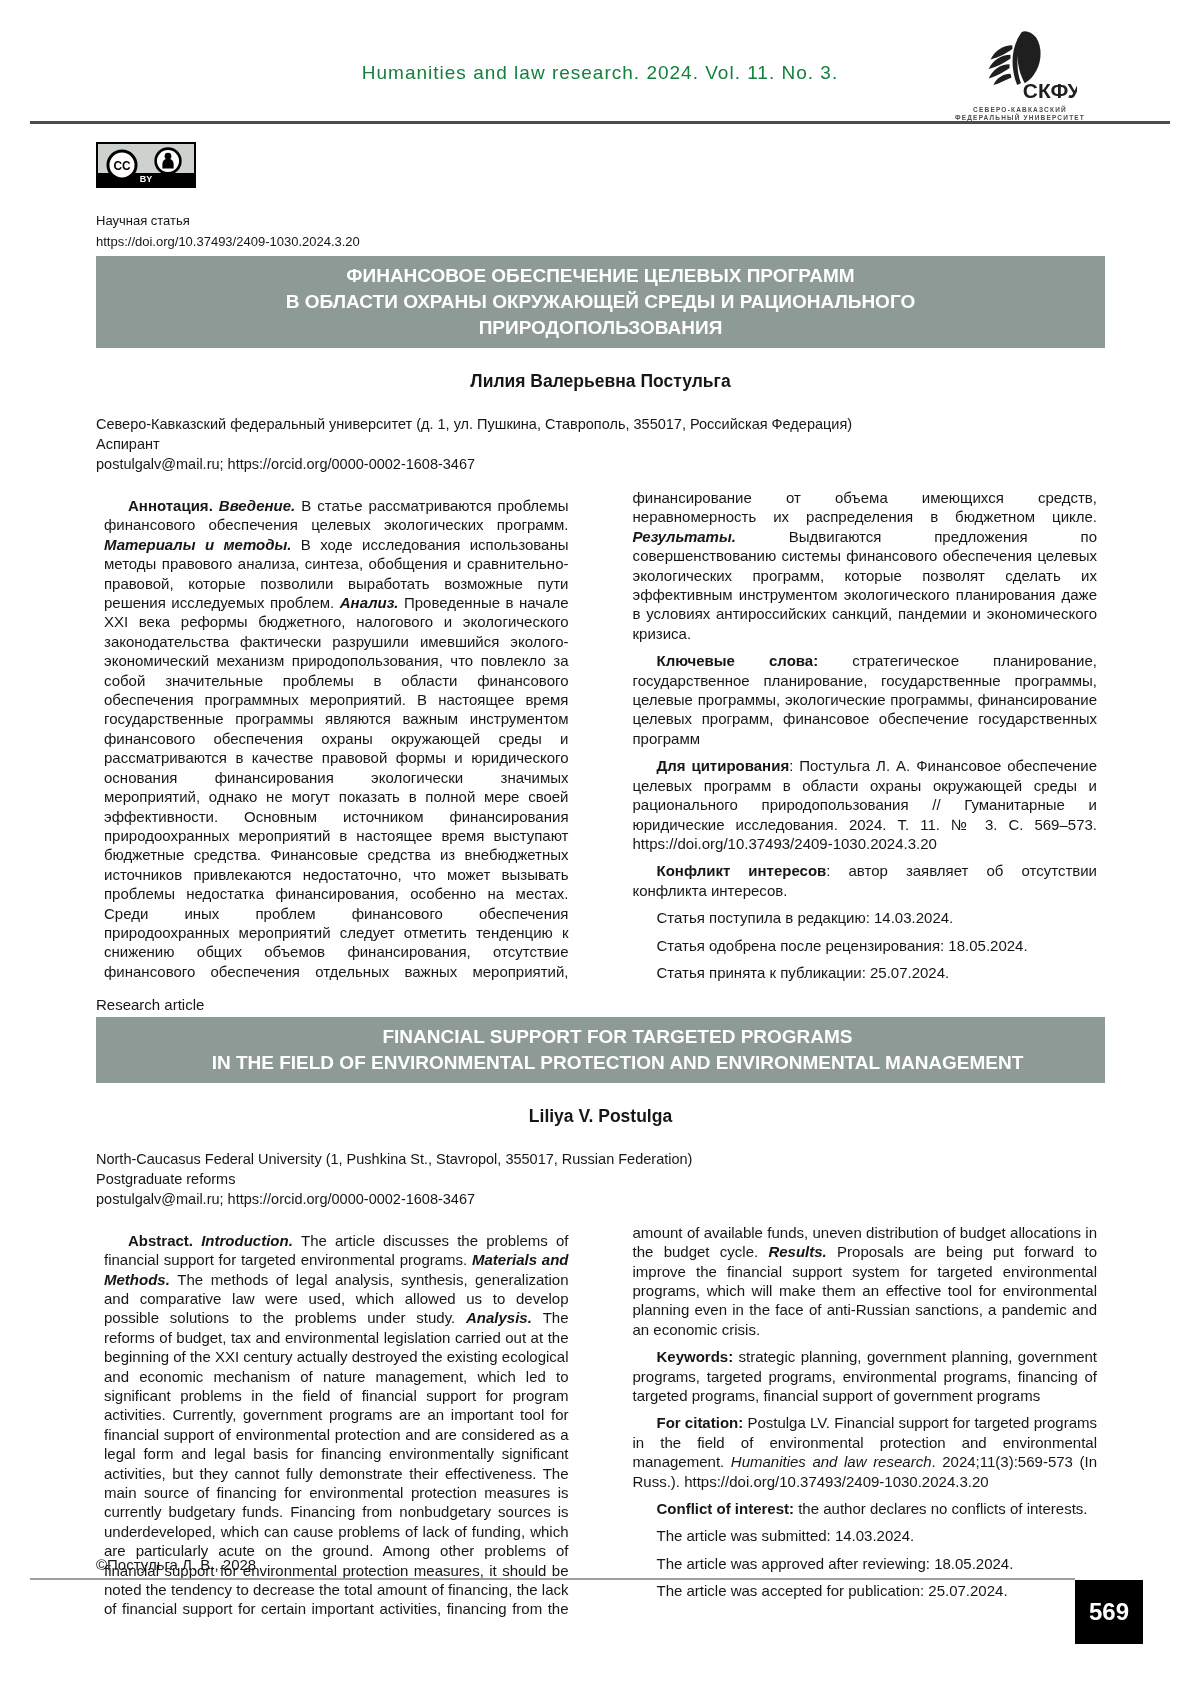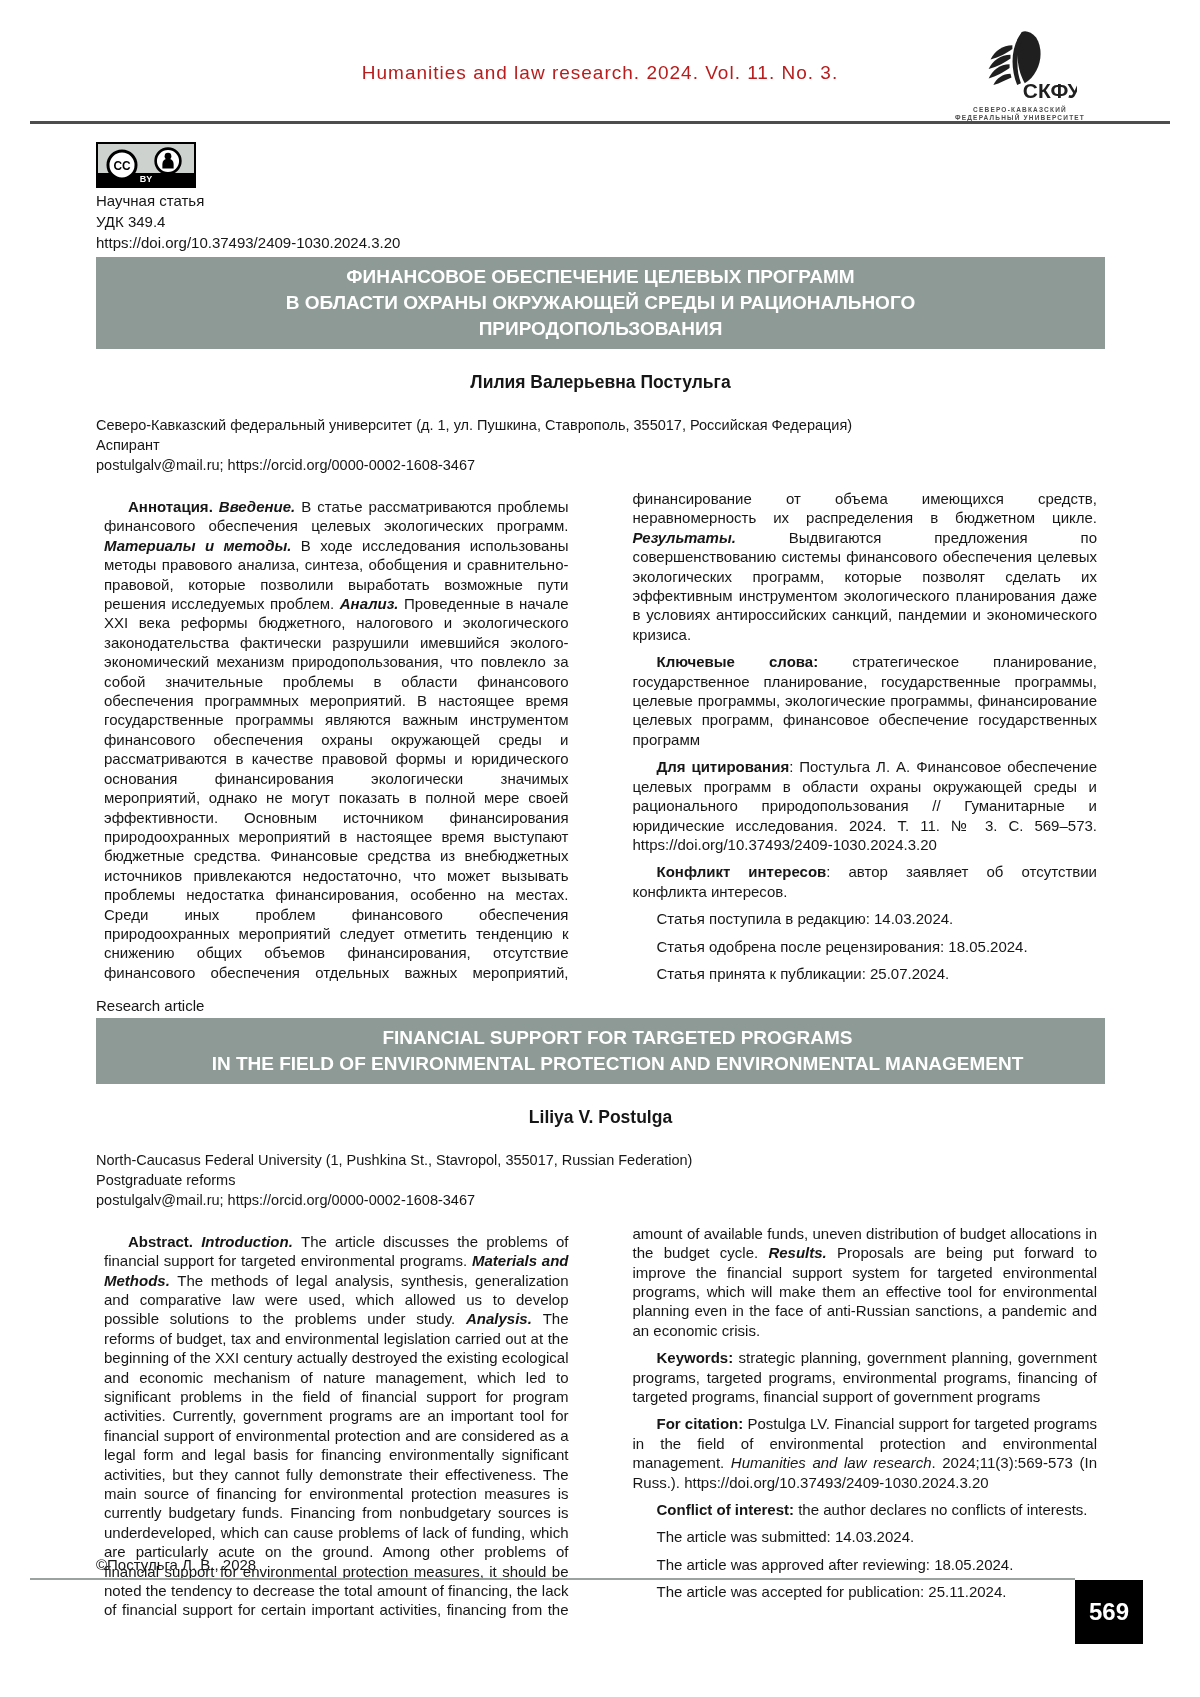--- a/index.html
+++ b/index.html
@@ -8,40 +8,40 @@
     width:1200px;height:1697px;
     background:#ffffff;
     font-family:"Liberation Sans", sans-serif;
     color:#161616;
     overflow:hidden;
   }
   
   .journal-header{position:absolute;top:0;left:0;right:0;height:124px;}
   .journal-title{
     position:absolute;left:0;right:0;top:62px;
-    text-align:center;font-size:19px;letter-spacing:1px;color:#b91c1c;
+    text-align:center;font-size:19px;letter-spacing:1px;color:#15803d;
   }
   .logo{position:absolute;top:30px;left:955px;width:130px;text-align:center;}
   .logo svg{display:block;margin:0 auto;}
   .logo-caption{font-size:6.5px;letter-spacing:1.2px;color:#4c4c4c;line-height:8px;text-align:center;font-weight:bold;}
   .header-rule{position:absolute;top:121px;left:30px;right:30px;height:3px;background:#4d4d4d;}
   
   .content{position:absolute;top:124px;left:96px;width:1009px;}
   
   .cc-badge{
     position:relative;margin-top:18px;width:100px;height:46px;
     background:#cdd2cf;border:2px solid #000;box-sizing:border-box;
   }
   .cc-badge .strip{position:absolute;left:0;right:0;bottom:0;height:13px;background:#000;
     color:#fff;font-size:9px;font-weight:bold;text-align:center;line-height:13px;}
   .cc-badge .icn{position:absolute;z-index:2;}
   .cc-badge .icn.cc{left:7px;top:4px;}
   .cc-badge .icn.person{left:55px;top:2px;}
   
-  .meta{margin-top:2px;font-size:15px;line-height:21px;}
+  .meta{margin-top:22px;font-size:13px;line-height:21px;}
   
   .title-bar{
     margin-top:4px;background:#8d9a96;color:#ffffff;
     text-align:center;font-weight:bold;font-size:19px;line-height:26px;
     padding:7px 10px;
   }
   .title-bar.en{padding-left:44px;}
   
   .author{margin-top:23px;text-align:center;font-size:17.5px;font-weight:bold;}
   .affil{margin-top:22px;font-size:14.5px;line-height:20px;}
@@ -105,21 +105,20 @@
           <circle cx="20" cy="20" r="16.5" fill="#ffffff" stroke="#000000" stroke-width="3.5"></circle>
           <circle cx="20" cy="13.5" r="4.5" fill="#000000"></circle>
           <path d="M12.5 30 v-6 a7.5 7.5 0 0 1 15 0 v6 z" fill="#000000"></path>
         </svg>
       </span>
       <div class="strip">BY</div>
     </div>
 
     <div class="meta">
       <div>Научная статья</div>
-      <div>УДК 349.4</div>
       <div>https://doi.org/10.37493/2409-1030.2024.3.20</div>
     </div>
 
     <div class="title-bar">
       <div>ФИНАНСОВОЕ ОБЕСПЕЧЕНИЕ ЦЕЛЕВЫХ ПРОГРАММ</div>
       <div>В ОБЛАСТИ ОХРАНЫ ОКРУЖАЮЩЕЙ СРЕДЫ И РАЦИОНАЛЬНОГО</div>
       <div>ПРИРОДОПОЛЬЗОВАНИЯ</div>
     </div>
 
     <div class="author">Лилия Валерьевна Постульга</div>
@@ -153,21 +152,21 @@
       <div>postulgalv@mail.ru; https://orcid.org/0000-0002-1608-3467</div>
     </div>
 
     <div class="abstract" lang="en">
         <p class="para"><span class="r-b">Abstract. </span><span class="r-bi">Introduction. </span><span>The article discusses the problems of financial support for targeted environmental programs. </span><span class="r-bi">Materials and Methods. </span><span>The methods of legal analysis, synthesis, generalization and comparative law were used, which allowed us to develop possible solutions to the problems under study. </span><span class="r-bi">Analysis. </span><span>The reforms of budget, tax and environmental legislation carried out at the beginning of the XXI century actually destroyed the existing ecological and economic mechanism of nature management, which led to significant problems in the field of financial support for program activities. Currently, government programs are an important tool for financial support of environmental protection and are considered as a legal form and legal basis for financing environmentally significant activities, but they cannot fully demonstrate their effectiveness. The main source of financing for environmental protection measures is currently budgetary funds. Financing from nonbudgetary sources is underdeveloped, which can cause problems of lack of funding, which are particularly acute on the ground. Among other problems of financial support for environmental protection measures, it should be noted the tendency to decrease the total amount of financing, the lack of financial support for certain important activities, financing from the amount of available funds, uneven distribution of budget allocations in the budget cycle. </span><span class="r-bi">Results. </span><span>Proposals are being put forward to improve the financial support system for targeted environmental programs, which will make them an effective tool for environmental planning even in the face of anti-Russian sanctions, a pandemic and an economic crisis.</span></p>
         <p class="para"><span class="r-b">Keywords: </span><span>strategic planning, government planning, government programs, targeted programs, environmental programs, financing of targeted programs, financial support of government programs</span></p>
         <p class="para"><span class="r-b">For citation: </span><span>Postulga LV. Financial support for targeted programs in the field of environmental protection and environmental management. </span><span class="r-i">Humanities and law research</span><span>. 2024;11(3):569-573 (In Russ.). https://doi.org/10.37493/2409-1030.2024.3.20</span></p>
         <p class="para"><span class="r-b">Conflict of interest: </span><span>the author declares no conflicts of interests.</span></p>
         <p class="para"><span>The article was submitted: 14.03.2024.</span></p>
         <p class="para"><span>The article was approved after reviewing: 18.05.2024.</span></p>
-        <p class="para"><span>The article was accepted for publication: 25.11.2024.</span></p>
+        <p class="para"><span>The article was accepted for publication: 25.07.2024.</span></p>
       </div>
 
   </div>
 
   <div class="copyright">©Постульга Л. В., 2028</div>
   <div class="bottom-rule"></div>
   <div class="page-num">569</div>
 
 </div>
 

